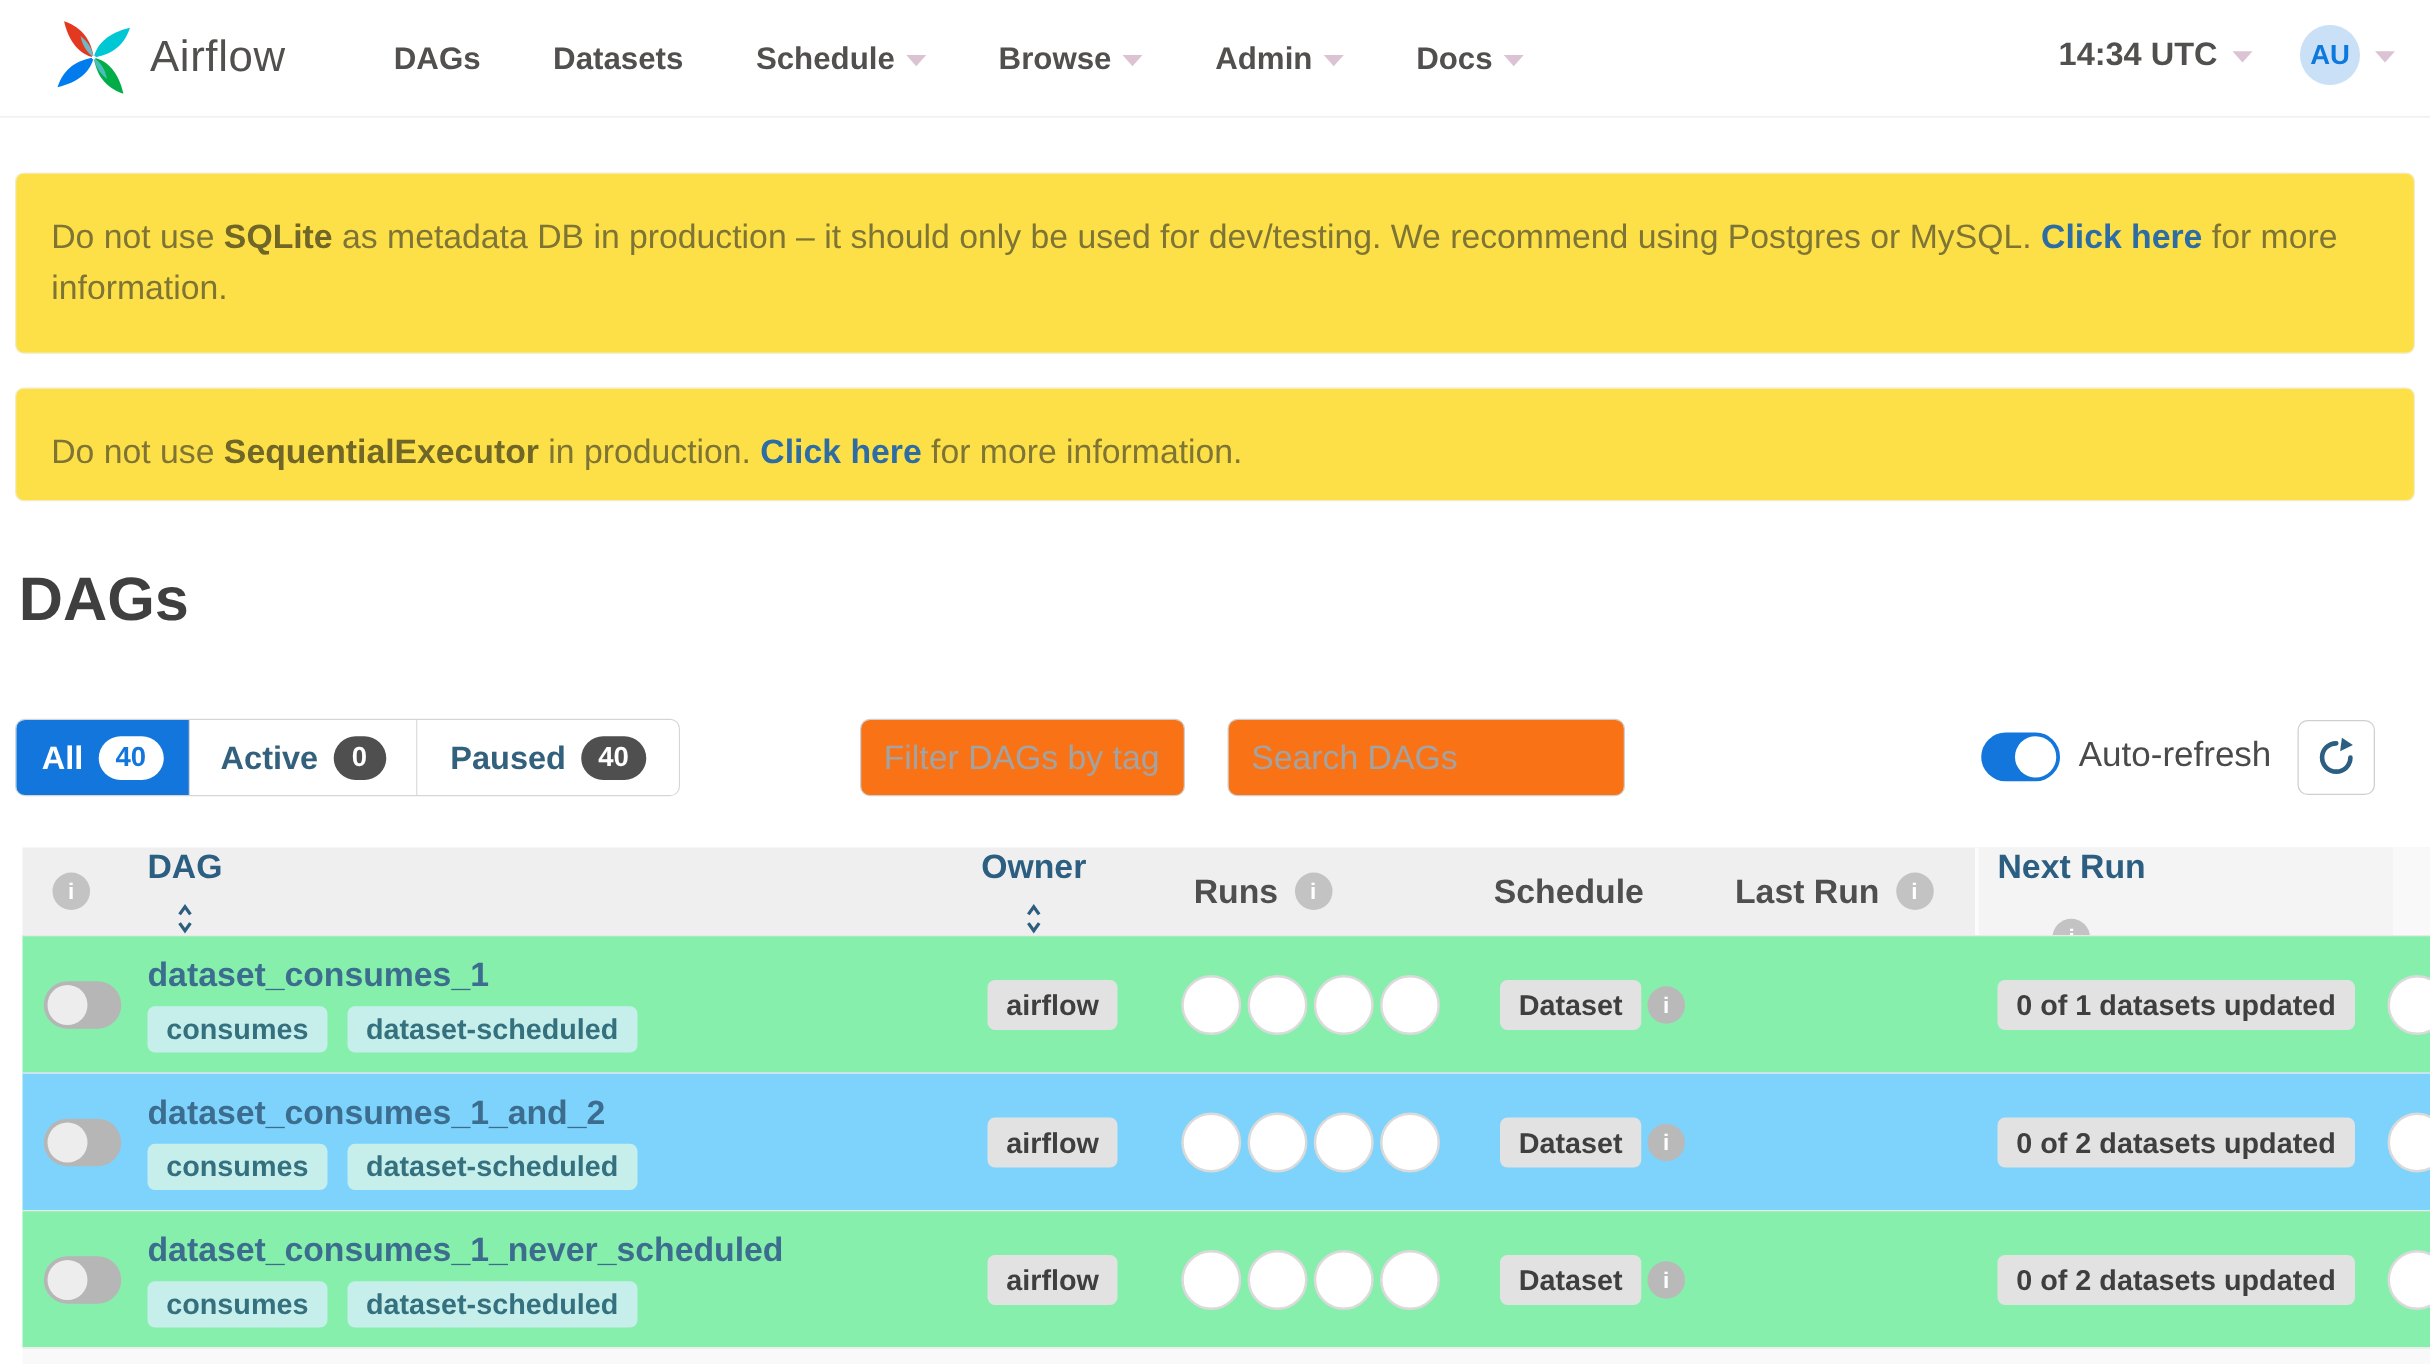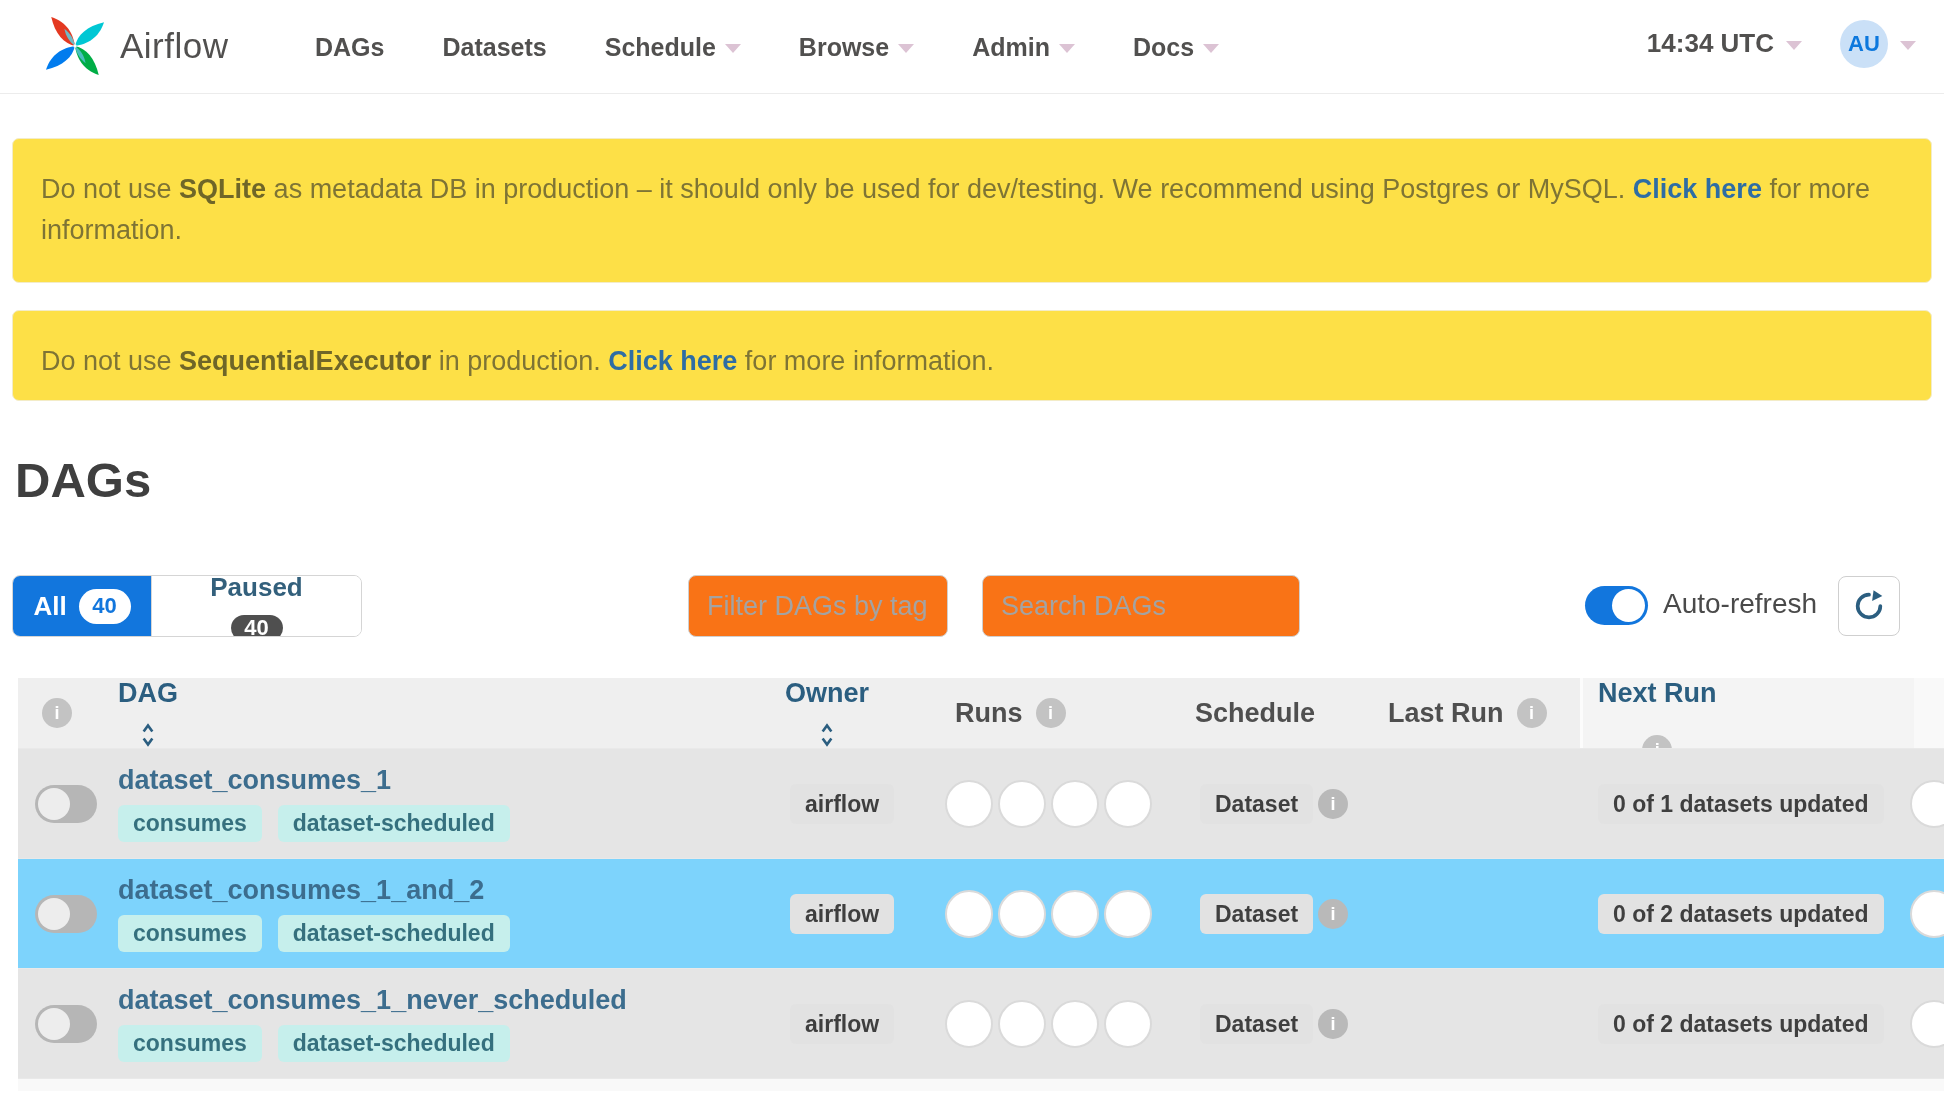--- a/index.html
+++ b/index.html
@@ -34,21 +34,21 @@
 
   
   .page-title { position:absolute; left:15px; top:452px; font-size:49px; font-weight:bold; color:#3f3f3f; }
 
   
   .filterbar { position:absolute; left:0; top:575px; width:1944px; height:62px; }
   .tabgroup { position:absolute; left:12px; top:0; display:flex; height:62px;
               border-radius:8px; overflow:hidden; border:1px solid #d5d5d5; }
   .tab { display:flex; align-items:center; justify-content:center; gap:12px; font-size:26px;
          font-weight:bold; background:#fff; color:#33607c; cursor:pointer; border-right:1px solid #d5d5d5; }
-  .tab:last-child { border-right:none;flex-direction:column; }
+  .tab:last-child { border-right:none; }
   .tab-all { width:139px; background:#1276dd; color:#fff; }
   .tab-active { width:182px; }
   .tab-paused { width:209px; }
   .tab-badge { display:inline-flex; align-items:center; justify-content:center; min-width:52px; height:35px;
                padding:0 12px; border-radius:18px; background:#4f4f4f; color:#fff; font-size:22px; font-weight:bold; }
   .tab-all .tab-badge { background:#fff; color:#1276dd; }
   .tab-active .tab-badge { min-width:42px; }
   .flt-input { position:absolute; top:0; height:62px; border:1px solid #cfcfcf; border-radius:8px;
                font-size:27px; color:#444; padding:0 18px; outline:none; background:#f97316;
                font-family:"Liberation Sans", sans-serif; }
@@ -79,21 +79,21 @@
                   border-left:3px solid #fcfcfc; }
   .nextrun-cell .th { left:15px; }
   .head-sliver { position:absolute; left:1896px; top:0; width:30px; height:70px; background:#f9f9f9; }
 
   .info-icon { display:inline-flex; align-items:center; justify-content:center; width:30px; height:30px;
                border-radius:50%; background:#c3c3c3; color:#fff; font-size:18px; font-weight:bold;
                font-style:normal; flex:none; }
   .info-icon::after { content:"i"; }
   .sort-icon { display:inline-block; }
 
-  .trow { position:relative; height:110px; background:#e5e5e5; border-top:1px solid #e9e9e9; }
+  .trow { position:relative; height:110px; background:#86efac; border-top:1px solid #e9e9e9; }
   .trow.alt { background:#7dd3fc; }
   .row-sliver { position:relative; height:13px; background:#f9f9f9; border-top:1px solid #e9e9e9; }
 
   .toggle-off { position:absolute; left:17px; top:36px; width:62px; height:38px; border-radius:19px;
                 background:#b6b6b6; cursor:pointer; }
   .toggle-off .knob { position:absolute; left:3px; top:3px; width:32px; height:32px; border-radius:50%;
                       background:#ededed; }
   .dag-name { position:absolute; left:100px; top:16px; font-size:27px; font-weight:bold; color:#3c6d8e;
               cursor:pointer; }
   .tag-row { position:absolute; left:100px; top:56px; display:flex; gap:16px; }
@@ -180,20 +180,24 @@
   </div>
 
   <div class="page-title">DAGs</div>
 
   <div class="filterbar">
     <div class="tabgroup">
       <div class="tab tab-all">
         <span>All</span>
         <span class="tab-badge">40</span>
       </div>
+      <div class="tab tab-active">
+        <span>Active</span>
+        <span class="tab-badge">0</span>
+      </div>
       <div class="tab tab-paused">
         <span>Paused</span>
         <span class="tab-badge">40</span>
       </div>
     </div>
 
     <input class="flt-input input-tags" placeholder="Filter DAGs by tag" style="">
     <input class="flt-input input-search" placeholder="Search DAGs" style="">
 
     <div class="toggle toggle-on">

